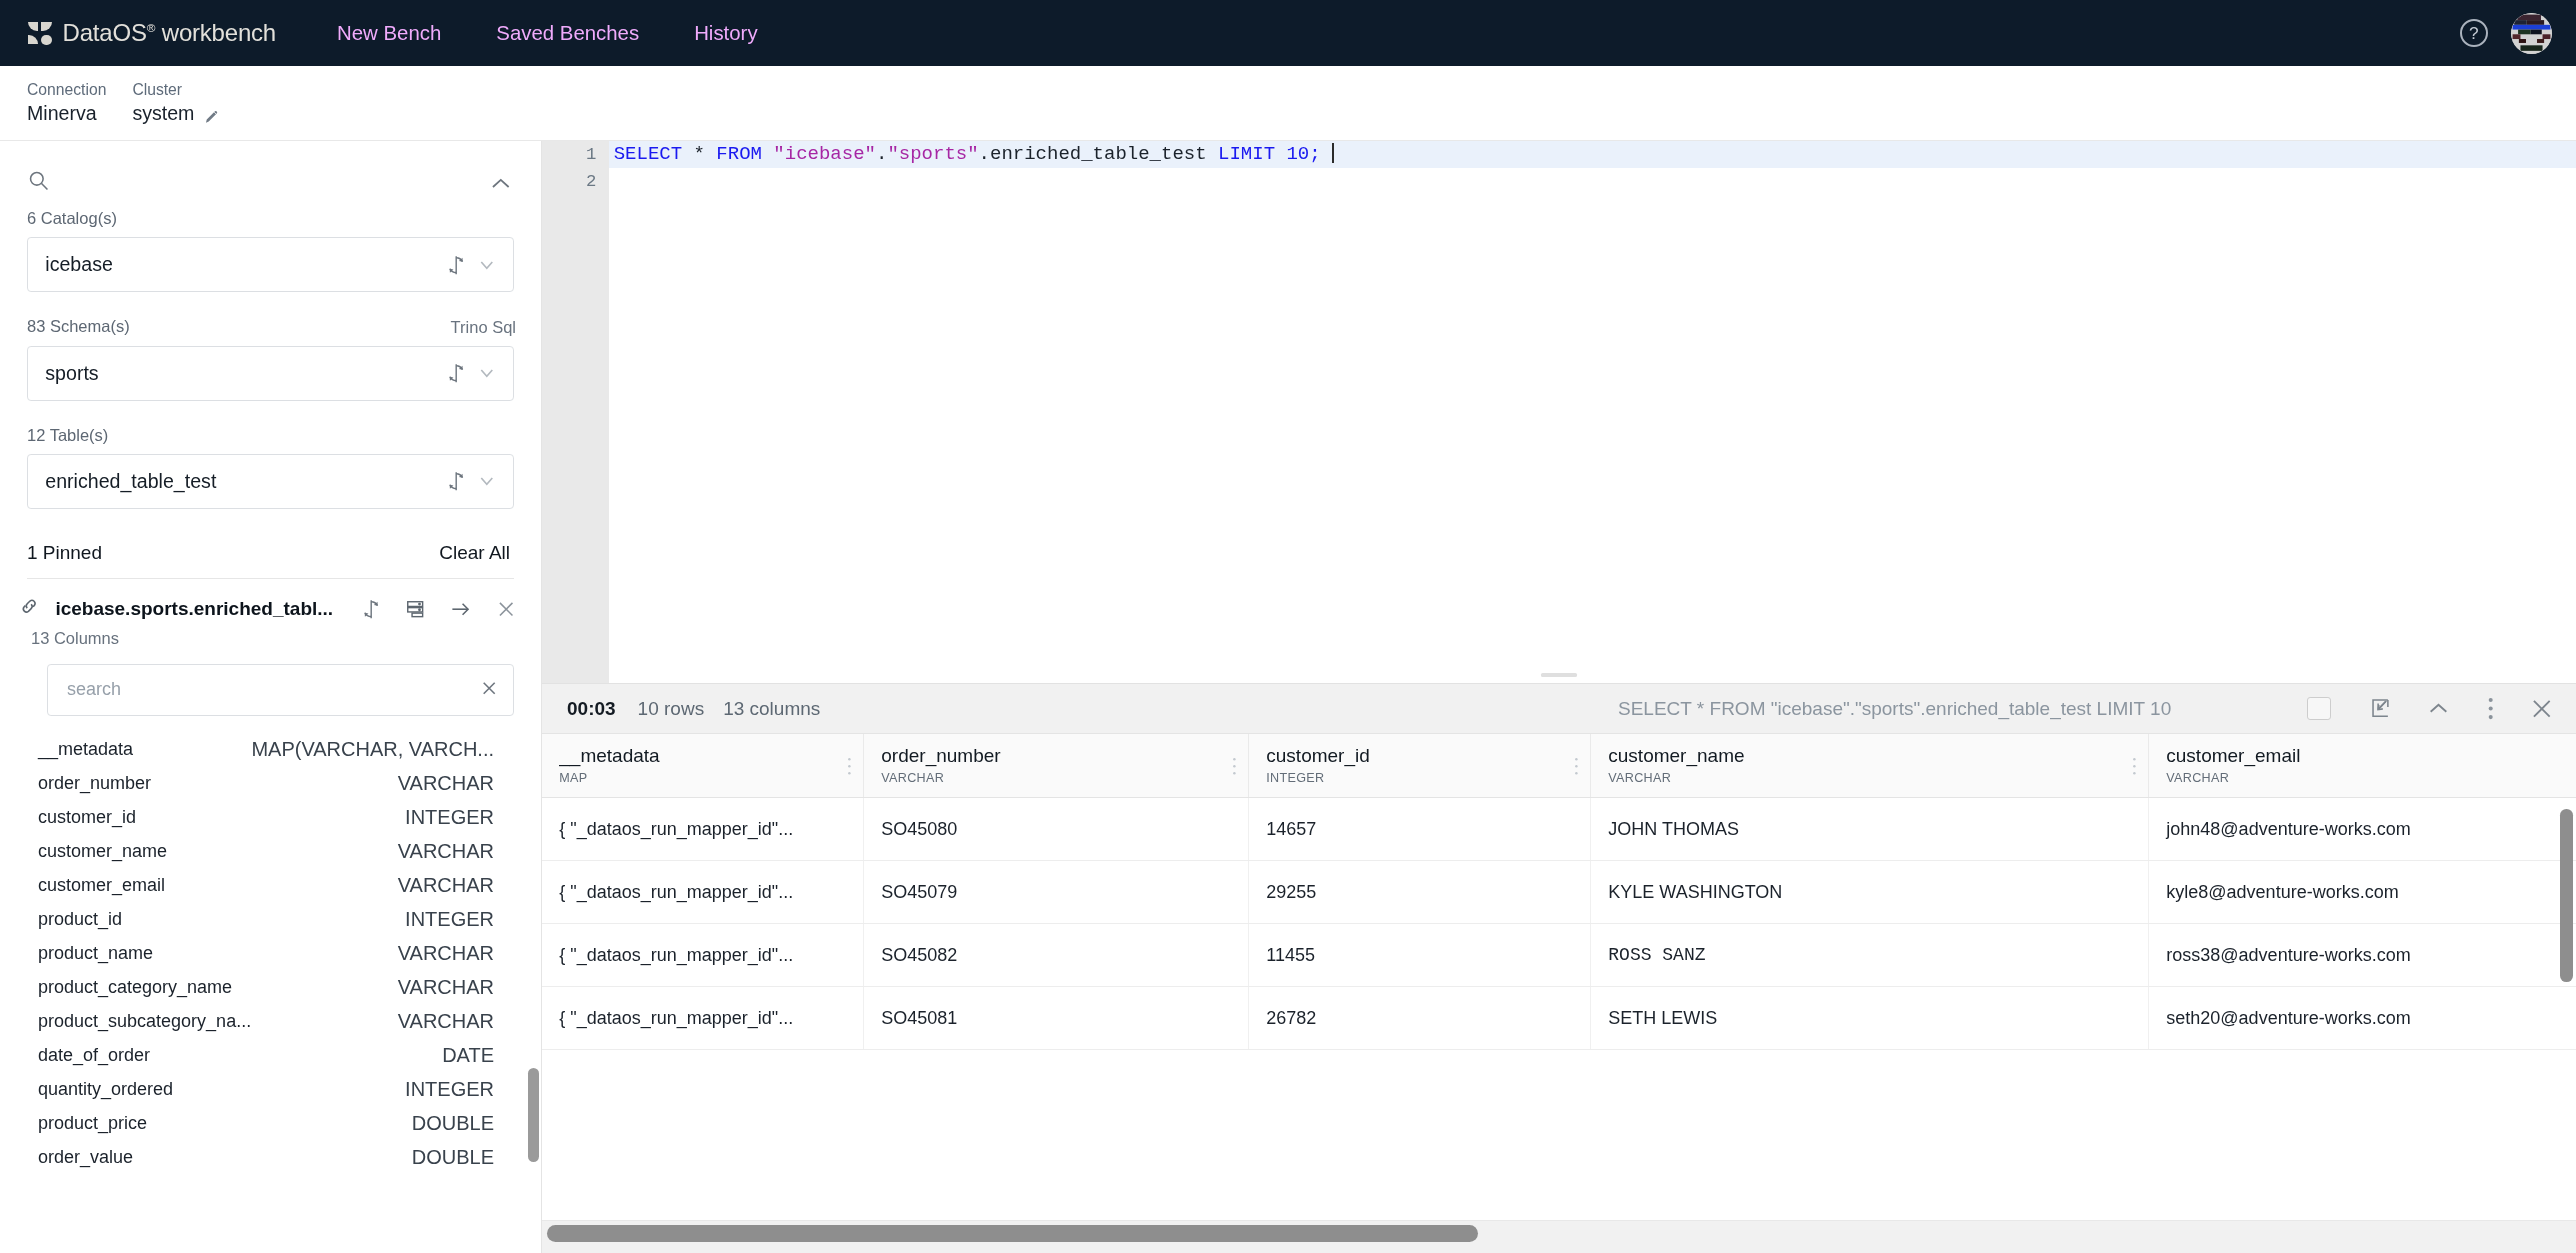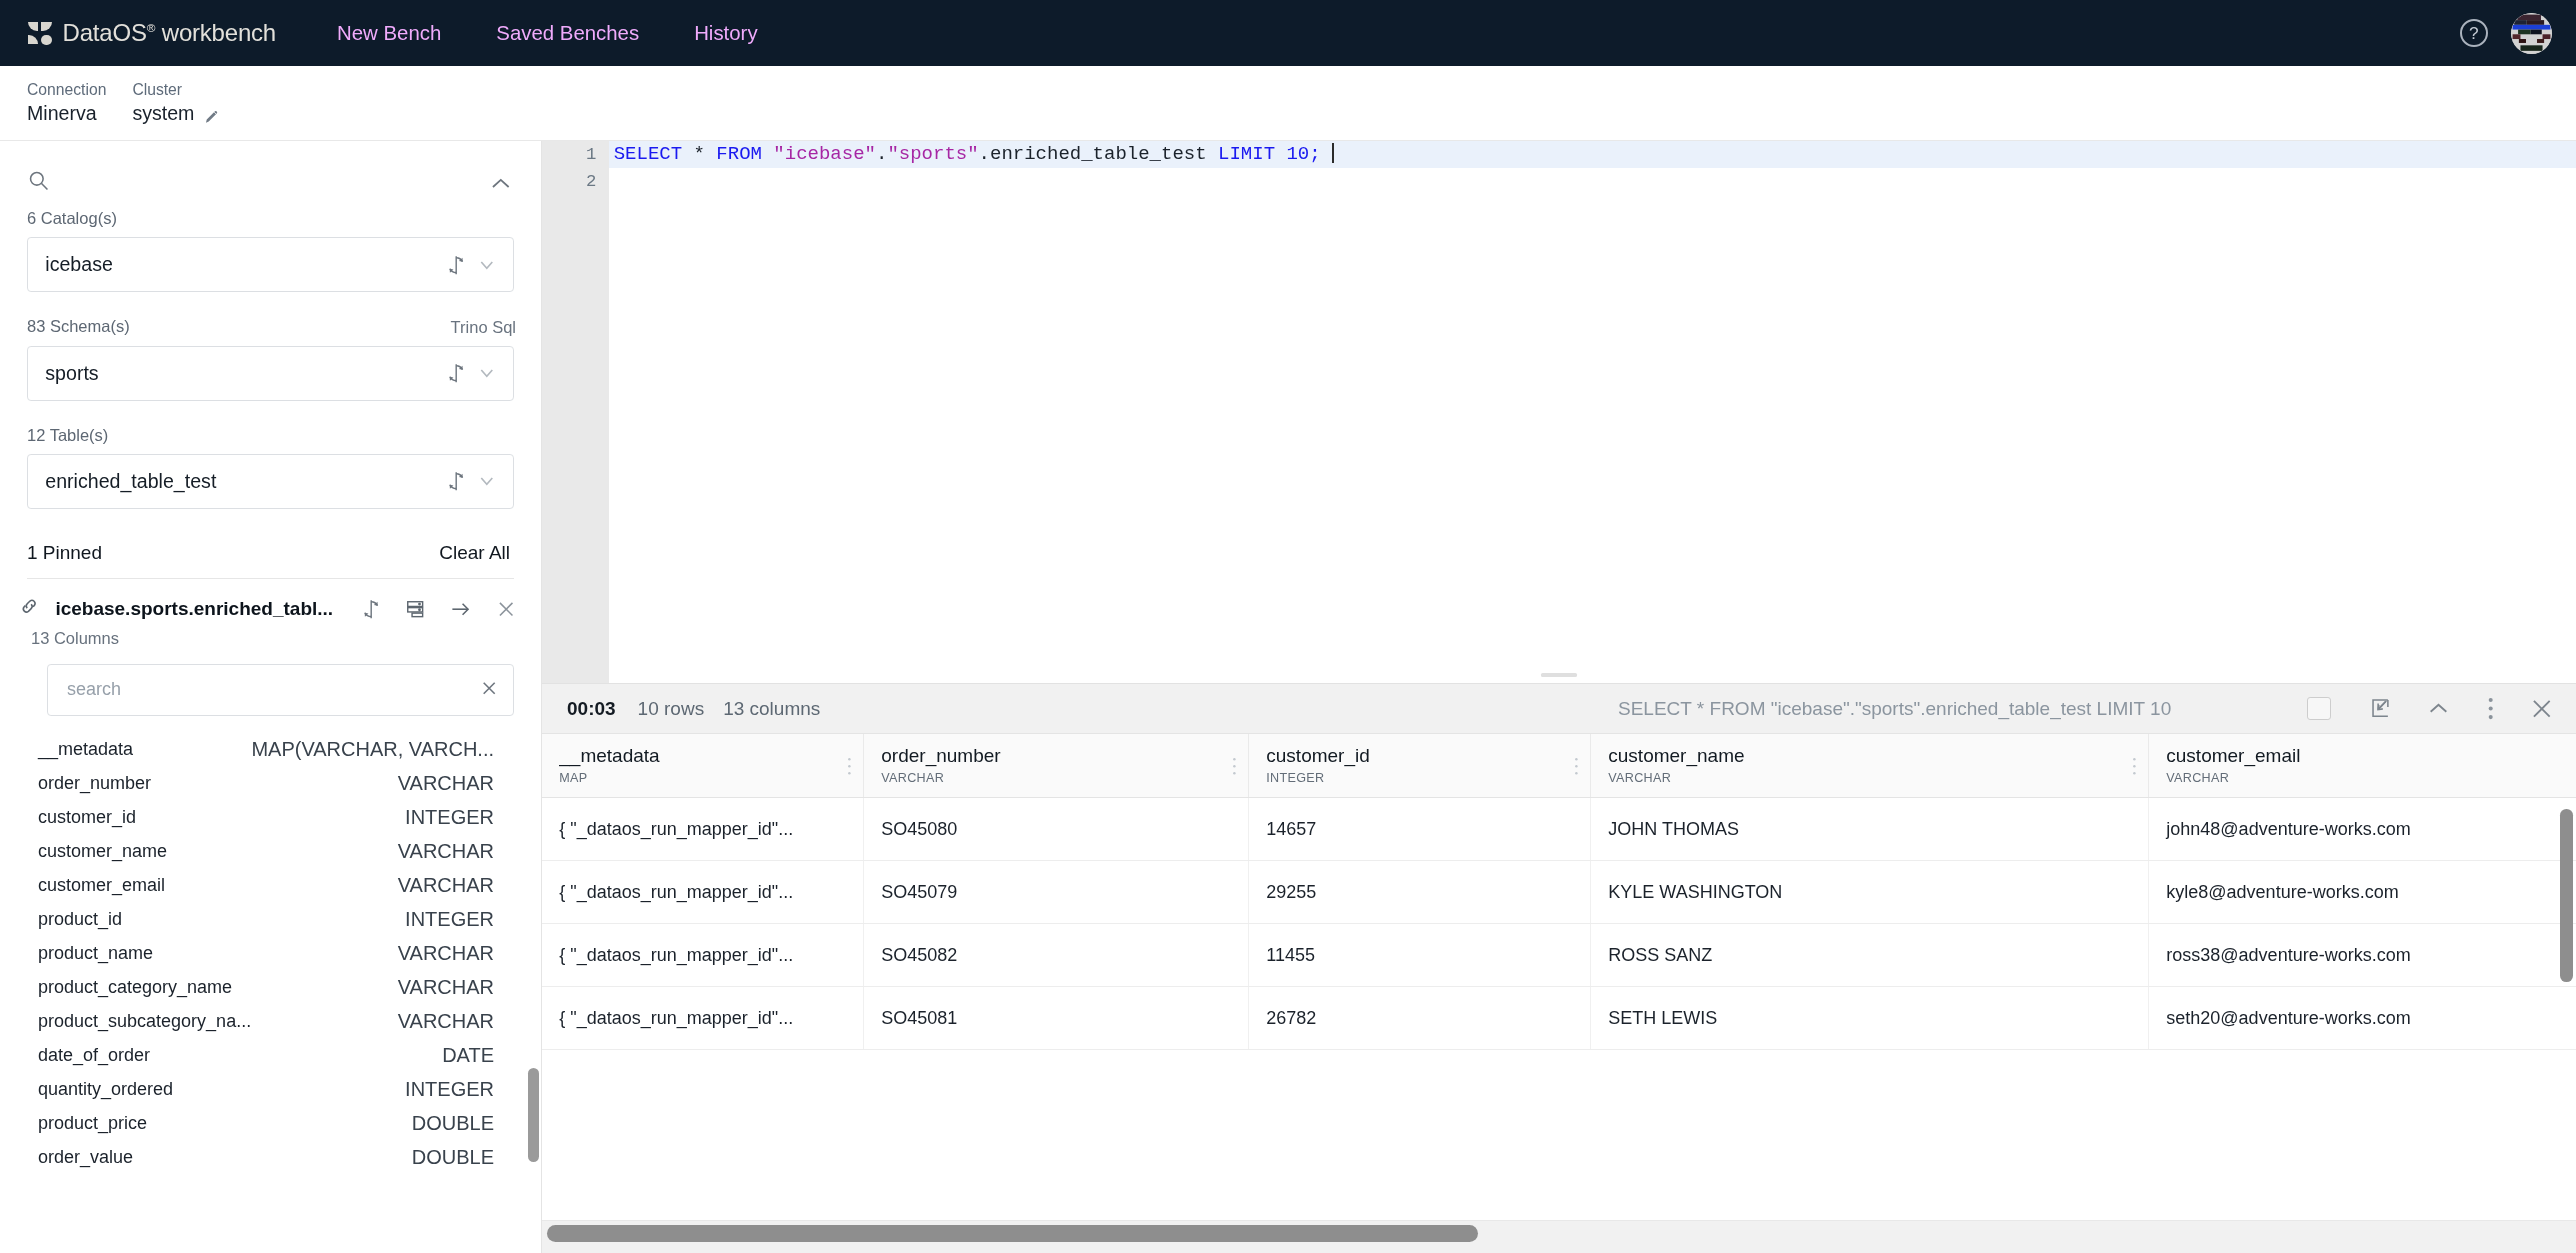--- a/index.html
+++ b/index.html
@@ -617,21 +617,21 @@
                 <div class="gc" style="width: 322px;">{ "_dataos_run_mapper_id"...</div>
                 <div class="gc" style="width: 385px;">SO45079</div>
                 <div class="gc" style="width: 342px;">29255</div>
                 <div class="gc" style="width: 558px;">KYLE WASHINGTON</div>
                 <div class="gc" style="width: 471px;">kyle8@adventure-works.com</div>
               </div>
               <div class="grow">
                 <div class="gc" style="width: 322px;">{ "_dataos_run_mapper_id"...</div>
                 <div class="gc" style="width: 385px;">SO45082</div>
                 <div class="gc" style="width: 342px;">11455</div>
-                <div class="gc" style="width: 558px;">ROSS SANZ</div>
+                <div class="gc" style="width: 558px; font-family: Liberation Mono, monospace;">ROSS SANZ</div>
                 <div class="gc" style="width: 471px;">ross38@adventure-works.com</div>
               </div>
               <div class="grow">
                 <div class="gc" style="width: 322px;">{ "_dataos_run_mapper_id"...</div>
                 <div class="gc" style="width: 385px;">SO45081</div>
                 <div class="gc" style="width: 342px;">26782</div>
                 <div class="gc" style="width: 558px;">SETH LEWIS</div>
                 <div class="gc" style="width: 471px;">seth20@adventure-works.com</div>
               </div>
             </div>

